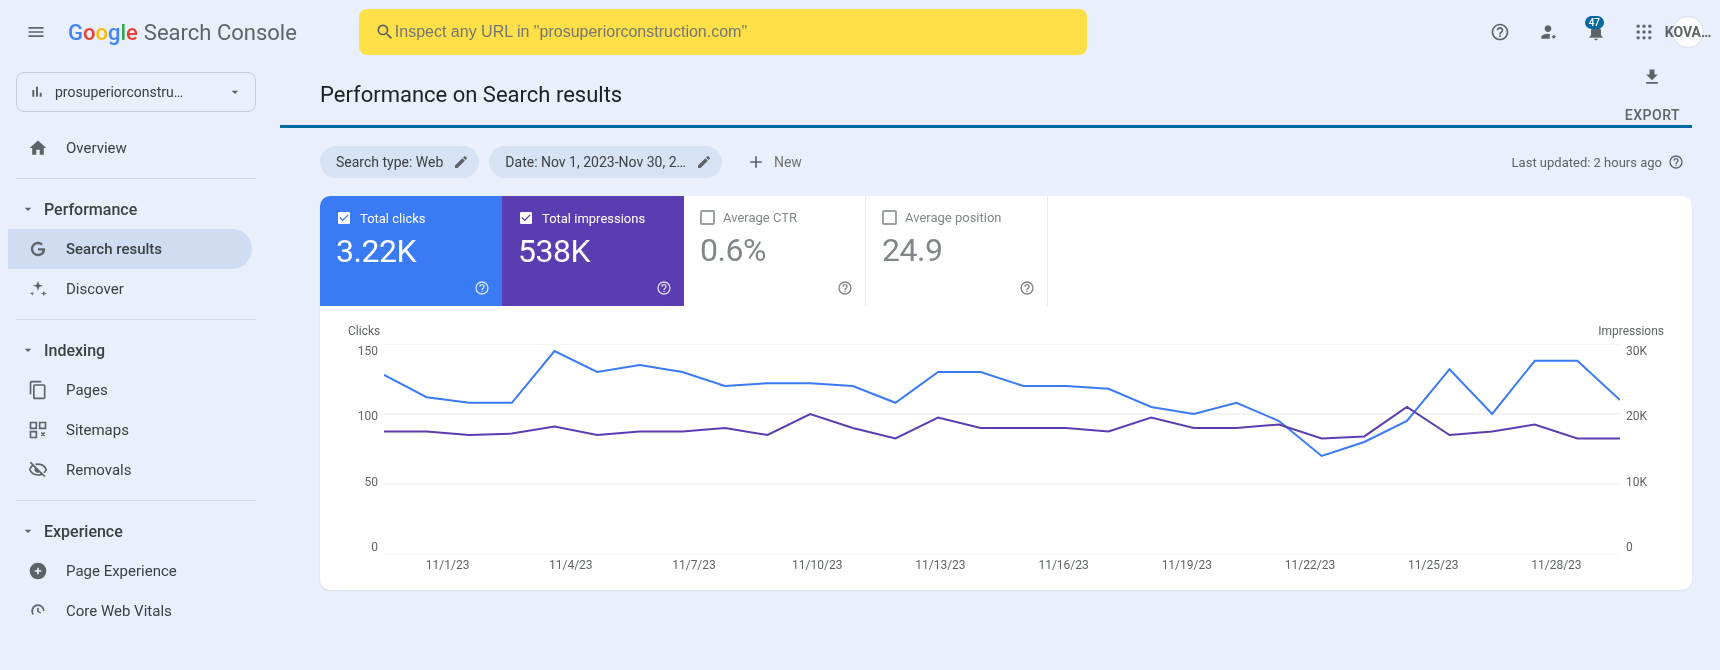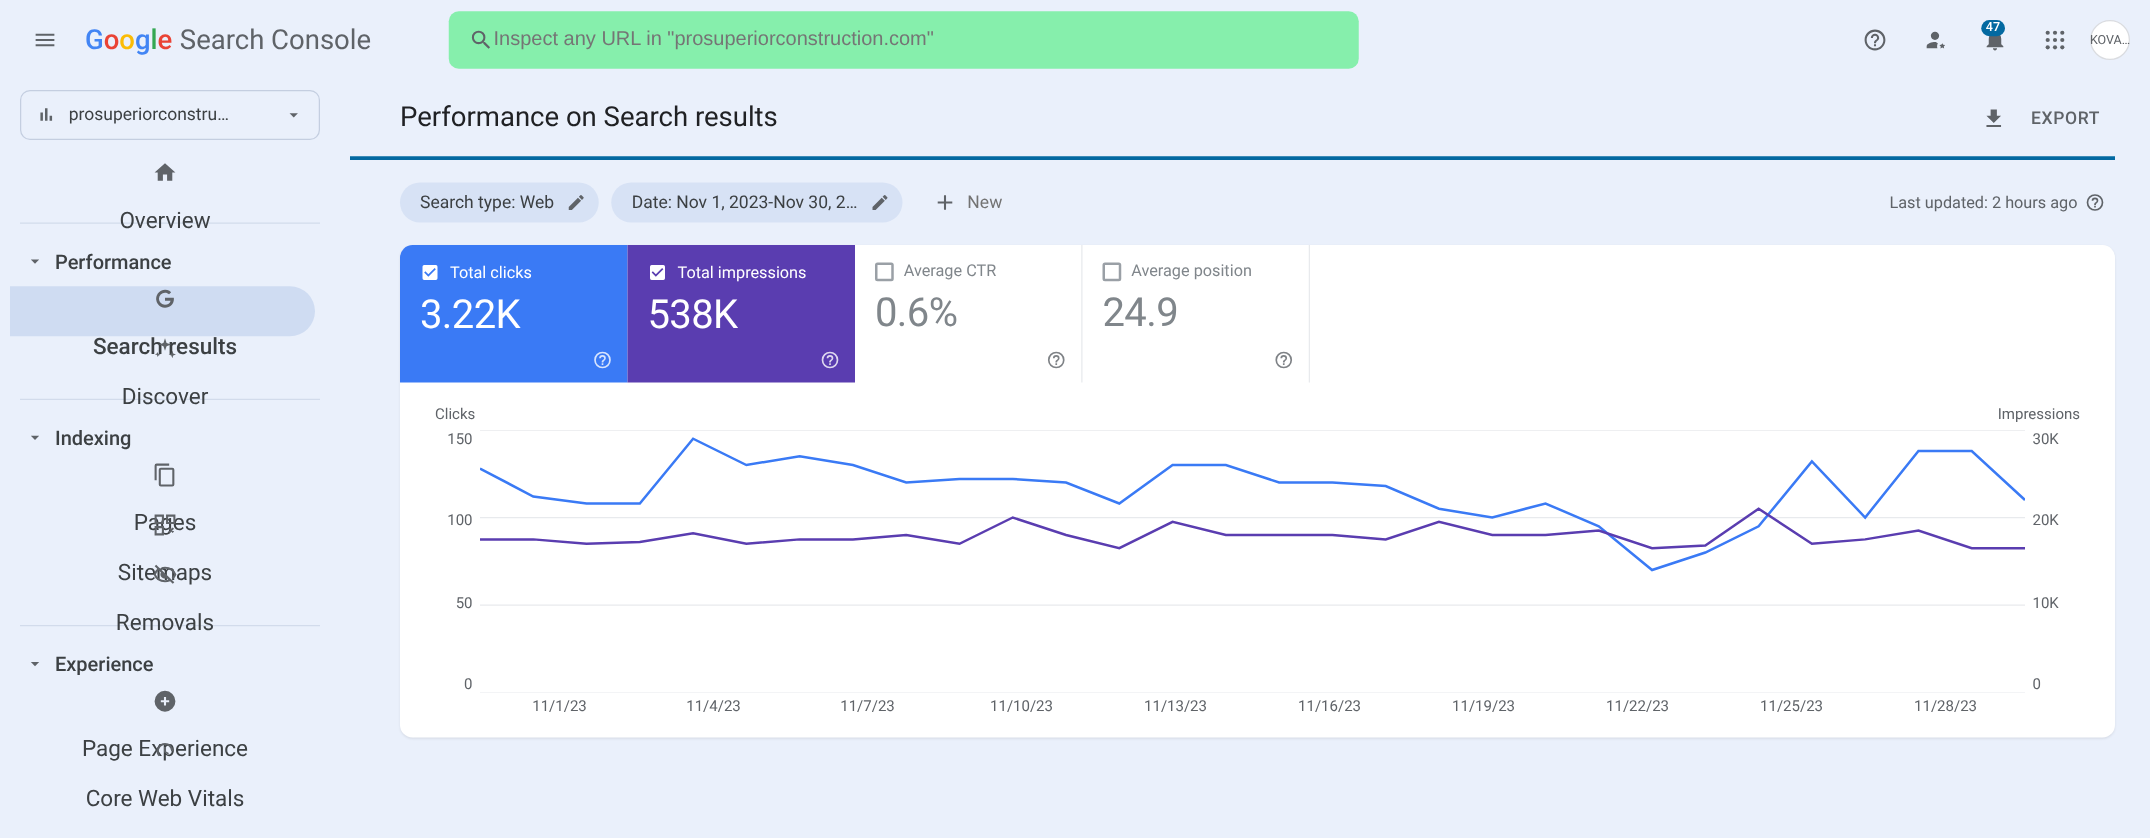--- a/index.html
+++ b/index.html
@@ -5,42 +5,42 @@
 * { box-sizing: border-box; margin: 0; padding: 0; }
 body { font-family: 'Google Sans', Roboto, Arial, sans-serif; background: #eaf0fb; color: #202124; overflow: hidden; }
 .app { display: flex; flex-direction: column; height: 670px; width: 1720px; }
 
 
 .header { display: flex; align-items: center; height: 64px; padding: 0 16px; gap: 12px; }
 .menu-btn { width: 40px; height: 40px; border-radius: 50%; display: flex; align-items: center; justify-content: center; cursor: pointer; }
 .logo { display: flex; align-items: center; gap: 6px; font-size: 22px; color: #5f6368; }
 .logo-g { font-weight: 500; }
 .logo .g1{color:#4285F4}.logo .g2{color:#EA4335}.logo .g3{color:#FBBC05}.logo .g4{color:#4285F4}.logo .g5{color:#34A853}.logo .g6{color:#EA4335}
-.search-box { margin-left: 50px; display: flex; align-items: center; background: #86efac; border-radius: 8px; height: 46px; width: 728px; padding: 0 16px; }
+.search-box { margin-left: 50px; display: flex; align-items: center; background: #fde047; border-radius: 8px; height: 46px; width: 728px; padding: 0 16px; }
 .search-box input { border: none; background: transparent; outline: none; font-size: 16px; width: 100%; color: #5f6368; }
 .header-right { margin-left: auto; display: flex; align-items: center; gap: 8px; }
 .hicon { width: 40px; height: 40px; border-radius: 50%; display: flex; align-items: center; justify-content: center; cursor: pointer; position: relative; }
 .badge { position: absolute; top: 4px; right: 12px; background: #0369a1; color: #fff; border-radius: 8px; font-size: 10px; padding: 1px 4px; font-weight: 500; }
-.avatar { width: 32px; height: 32px; border-radius: 50%; background: #fff; border: 1px solid #dadce0; display: flex; align-items: center; justify-content: center; font-size: 10px; font-weight: 400; color: #5f6368; text-align: center; }
+.avatar { width: 32px; height: 32px; border-radius: 50%; background: #fff; border: 1px solid #dadce0; display: flex; align-items: center; justify-content: center; font-size: 14px; font-weight: 700; color: #5f6368; text-align: center; }
 
 
 .body { display: flex; flex: 1; overflow: hidden; }
 .sidebar { width: 280px; padding: 8px 16px 8px 8px; overflow-y: auto; }
 .prop-select { margin: 0 8px 16px 8px; border: 1px solid #c4cee0; border-radius: 8px; height: 40px; display: flex; align-items: center; padding: 0 12px; gap: 10px; cursor: pointer; }
 .prop-select .txt { flex: 1; font-size: 14px; color: #3c4043; white-space: nowrap; overflow: hidden; text-overflow: ellipsis; }
-.nav-item { display: flex; align-items: center; height: 40px; padding: 0 16px 0 20px; border-radius: 0 20px 20px 0; gap: 18px; font-size: 18px; color: #3c4043; cursor: pointer; margin-right: 12px; flex-direction: column; }
+.nav-item { display: flex; align-items: center; height: 40px; padding: 0 16px 0 20px; border-radius: 0 20px 20px 0; gap: 18px; font-size: 15px; color: #3c4043; cursor: pointer; margin-right: 12px; }
 .nav-item.active { background: #cfdcf2; font-weight: 500; }
 .nav-section { display: flex; align-items: center; height: 40px; padding: 0 16px 0 12px; gap: 8px; font-size: 16px; color: #3c4043; cursor: pointer; font-weight: 500; }
 .nav-divider { border-top: 1px solid #d2dbeb; margin: 10px 8px; }
 
 
 .main { flex: 1; padding: 0 28px 0 0; overflow-y: auto; }
 .page-head { display: flex; align-items: center; height: 64px; border-bottom: 3px solid #0369a1; padding-left: 40px; }
 .page-title { font-size: 22px; color: #202124; }
-.export-btn { margin-left: auto; display: flex; align-items: center; gap: 20px; font-size: 14px; font-weight: 500; color: #5f6368; letter-spacing: 0.5px; cursor: pointer; padding: 8px 12px; }
+.export-btn { margin-left: auto; display: flex; align-items: center; gap: 20px; font-size: 14px; font-weight: 500; color: #5f6368; letter-spacing: 0.5px; cursor: pointer; padding: 8px 12px; flex-direction: column; }
 
 .filters { display: flex; align-items: center; gap: 10px; padding: 18px 0 18px 40px; }
 .chip { display: flex; align-items: center; gap: 10px; background: #d7e2f5; border-radius: 18px; height: 32px; padding: 0 10px 0 16px; font-size: 14px; color: #3c4043; cursor: pointer; }
 .chip-new { display: flex; align-items: center; gap: 8px; height: 32px; padding: 0 14px; font-size: 14px; color: #737373; cursor: pointer; }
 .updated { margin-left: auto; display: flex; align-items: center; gap: 6px; font-size: 13px; color: #5f6368; padding-right: 8px;}
 
 .card { background: #fff; border-radius: 10px; margin-left: 40px; box-shadow: 0 1px 2px rgba(0,0,0,0.08); overflow: hidden; }
 .metrics { display: flex; height: 110px; }
 .metric { width: 182px; padding: 14px 16px; position: relative; border-right: 1px solid #e8eaed; cursor: pointer; }
 .metric .chk { display: flex; align-items: center; gap: 8px; font-size: 13px; }

